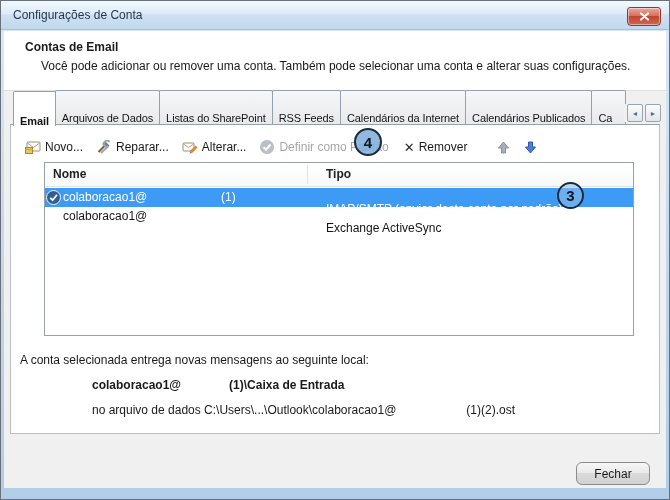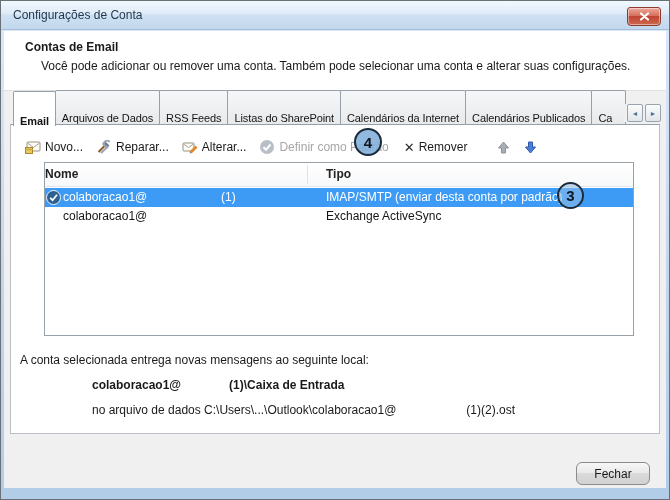--- a/index.html
+++ b/index.html
@@ -53,29 +53,29 @@
   .tb-item.disabled { color:#a6a6a6; }
   .x-glyph { font-size:13px; font-weight:bold; color:#2b2b2b; line-height:1; }
   .tb-arrow { margin-left:4px; display:flex; align-items:center; }
   .tb-arrow.first { margin-left:16px; }
 
   
   .list { position:absolute; left:33px; top:37px; width:590px; height:174px;
           border:1px solid #98a0a8; background:#fff; }
   .list-header { position:absolute; left:0; top:0; width:100%; height:24px;
                  background:linear-gradient(#ffffff,#f7f8f9); border-bottom:1px solid #e0e3e6; }
-  .col-name-label { position:absolute; left:0; top:4px; font-weight:bold; color:#222; }
+  .col-name-label { position:absolute; left:8px; top:4px; font-weight:bold; color:#222; }
   .col-div { position:absolute; left:262px; top:2px; width:1px; height:19px; background:#e0e3e6; }
   .col-type-label { position:absolute; left:281px; top:4px; font-weight:bold; color:#222; }
   .lrow { position:absolute; left:0; width:100%; height:19px; line-height:19px; }
   .lrow.selected { top:25px; background:#3d9bf5; color:#fff; }
   .lrow.plain { top:44px; color:#151515; }
   .cell-name { position:absolute; left:18px; }
   .cell-note { position:absolute; left:176px; }
-  .cell-type { position:absolute; left:281px; }
+  .cell-type { position:absolute; left:281px;margin-top:12px; }
   .row-check { position:absolute; left:1px; top:2px; }
 
   
   .f-info { position:absolute; left:9px; top:228px; }
   .f-delivery { position:absolute; left:81px; top:253px; font-weight:bold; display:flex; }
   .f-delivery .gap { width:48px; }
   .f-file { position:absolute; left:81px; top:278px; display:flex; }
   .f-file .gap { width:70px; }
 
   
@@ -112,22 +112,22 @@
   <div class="client">
 
     <div class="header-band">
       <div class="header-title">Contas de Email</div>
       <div class="header-desc">Você pode adicionar ou remover uma conta. Também pode selecionar uma conta e alterar suas configurações.</div>
     </div>
 
     <div class="tabstrip">
       <div class="tab active">Email</div>
       <div class="tab">Arquivos de Dados</div>
+      <div class="tab">Listas do SharePoint</div>
       <div class="tab">RSS Feeds</div>
-      <div class="tab">Listas do SharePoint</div>
       <div class="tab">Calendários da Internet</div>
       <div class="tab">Calendários Publicados</div>
       <div class="tab truncated">Ca</div>
       <div class="tab-scrollers">
         <div class="scroll-btn">
             <span>◄</span>
           </div>
         <div class="scroll-btn">
             <span>►</span>
           </div>

